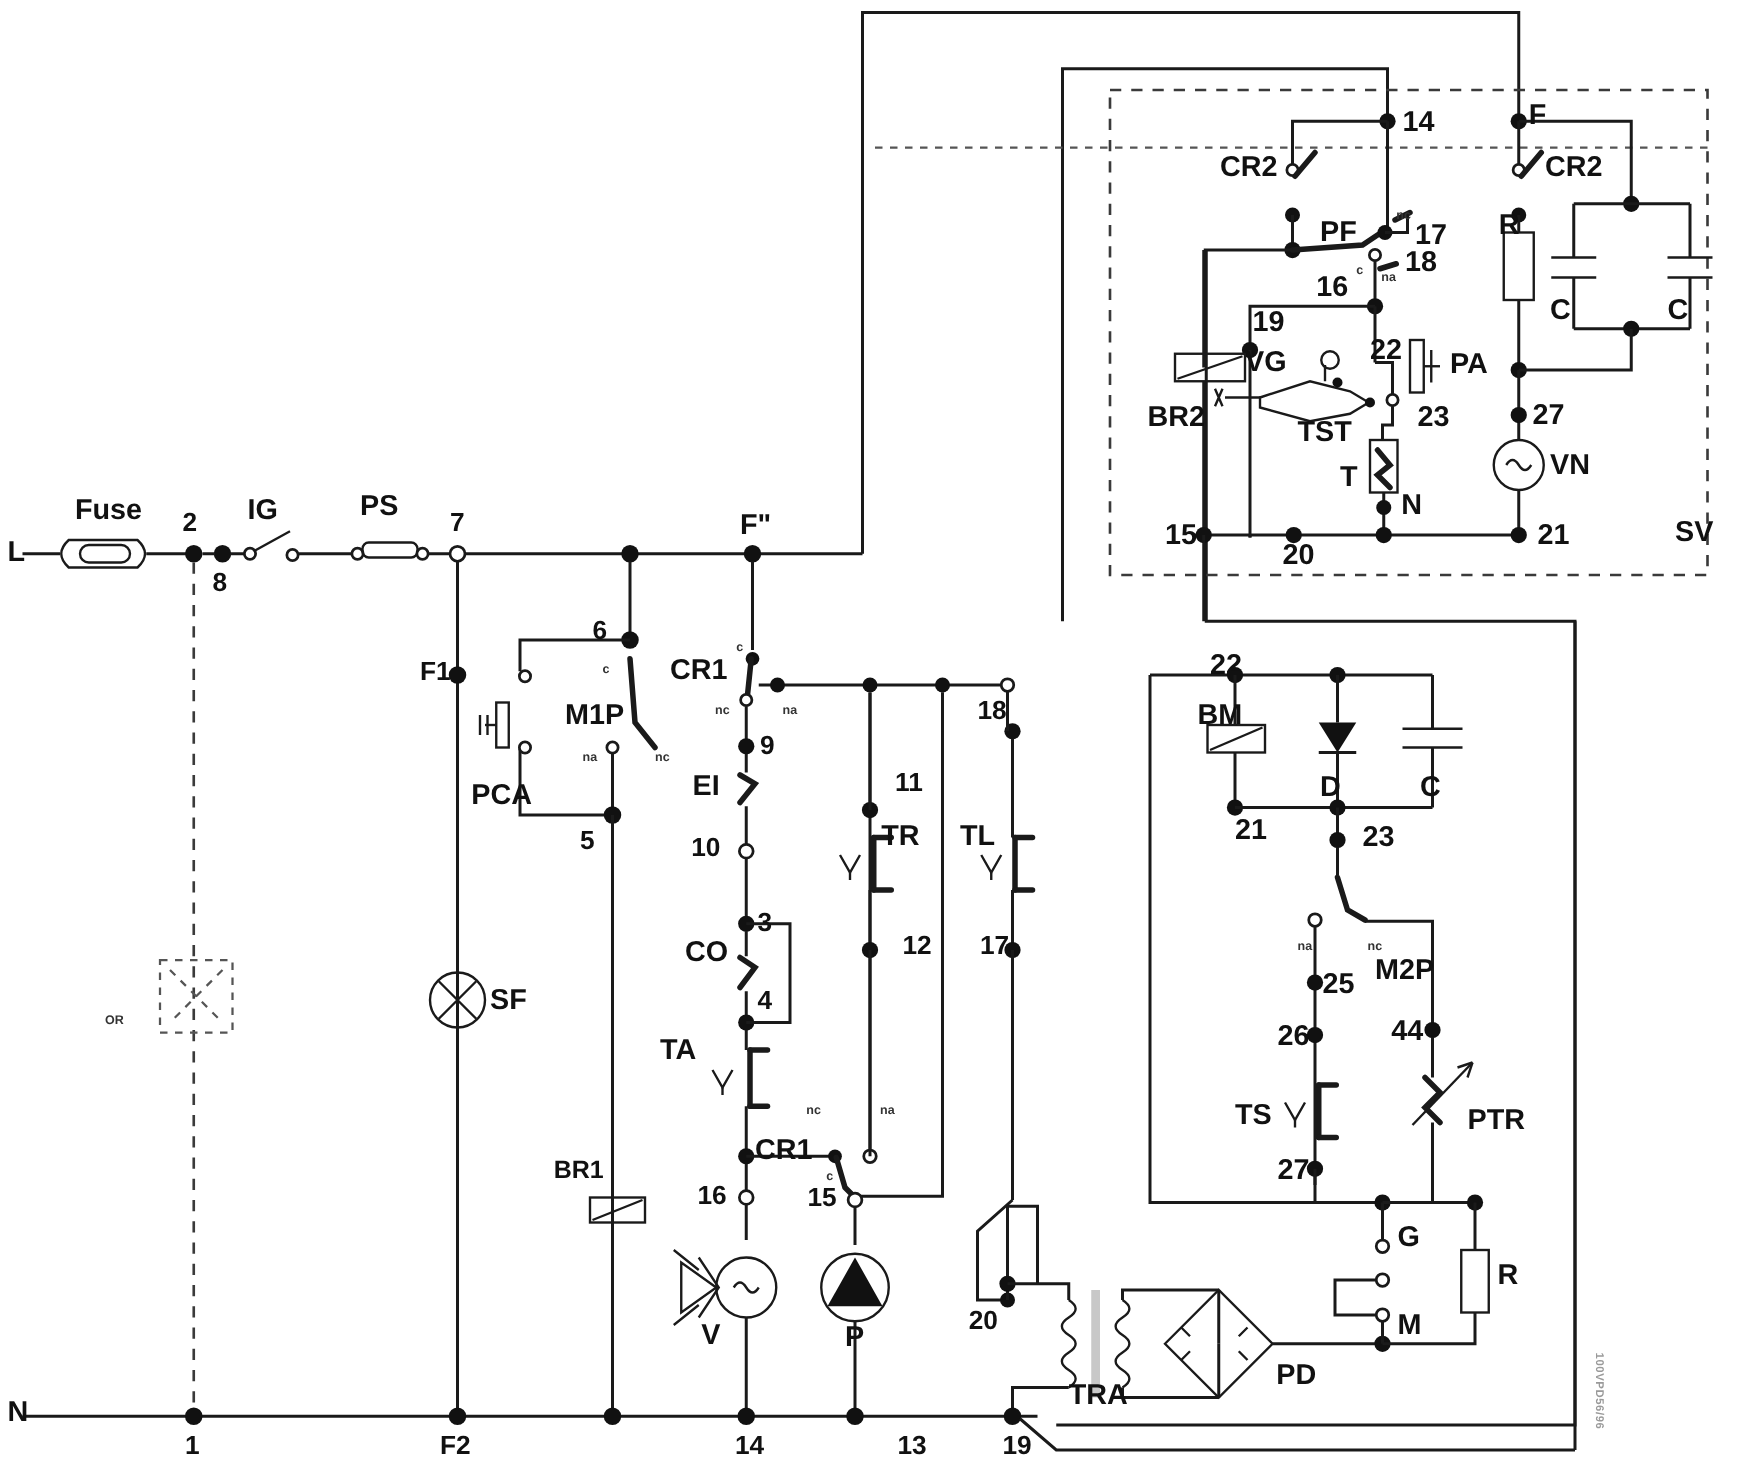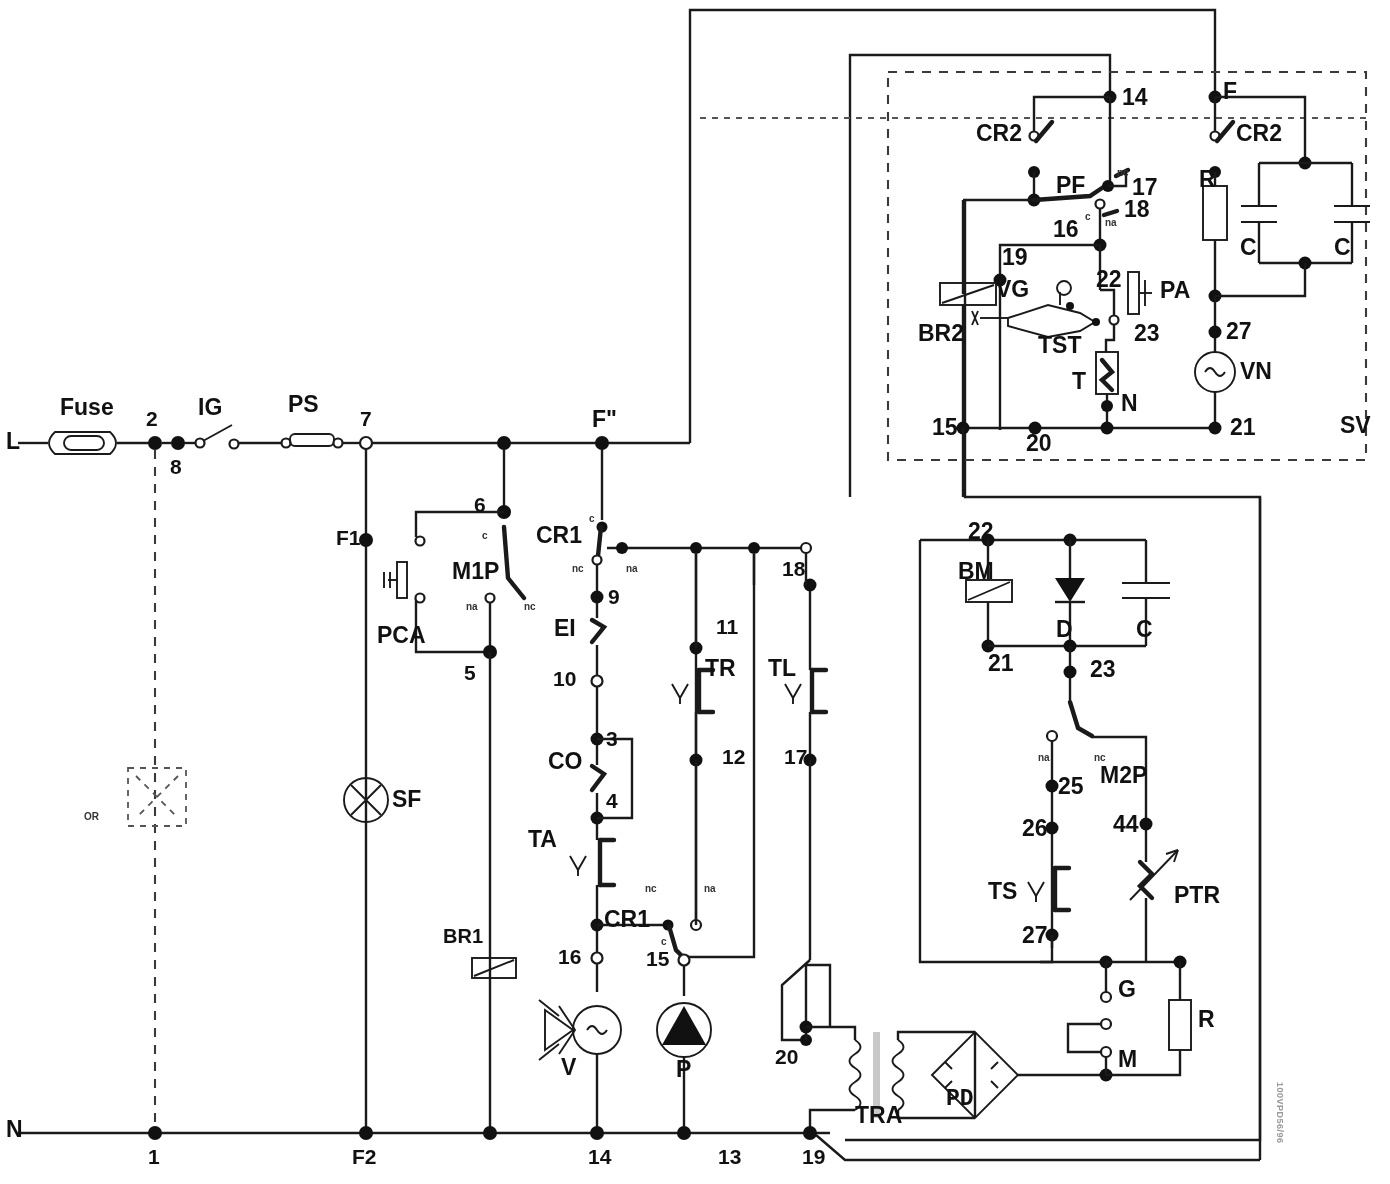--- a/index.html
+++ b/index.html
@@ -481,17 +481,17 @@
 <span class="lbl big" style="left:1022px;top:817px;">26</span>
 <span class="lbl big" style="left:1113px;top:813px;">44</span>
 <span class="lbl big" style="left:988px;top:880px;">TS</span>
 <span class="lbl big" style="left:1174px;top:884px;">PTR</span>
 <span class="lbl big" style="left:1022px;top:924px;">27</span>
 <span class="lbl big" style="left:1118px;top:978px;">G</span>
 <span class="lbl big" style="left:1118px;top:1048px;">M</span>
 <span class="lbl big" style="left:1198px;top:1008px;">R</span>
 
 <span class="lbl big" style="left:855px;top:1104px;">TRA</span>
-<span class="lbl big" style="left:946px;top:1088px;font-family:Liberation Mono, monospace;">PD</span>
+<span class="lbl big" style="left:1021px;top:1088px;">PD</span>
 
 <span class="vcode" style="left:1285px;top:1082px;">100VPD56/96</span>
 
 </div>
 
 </body></html>

